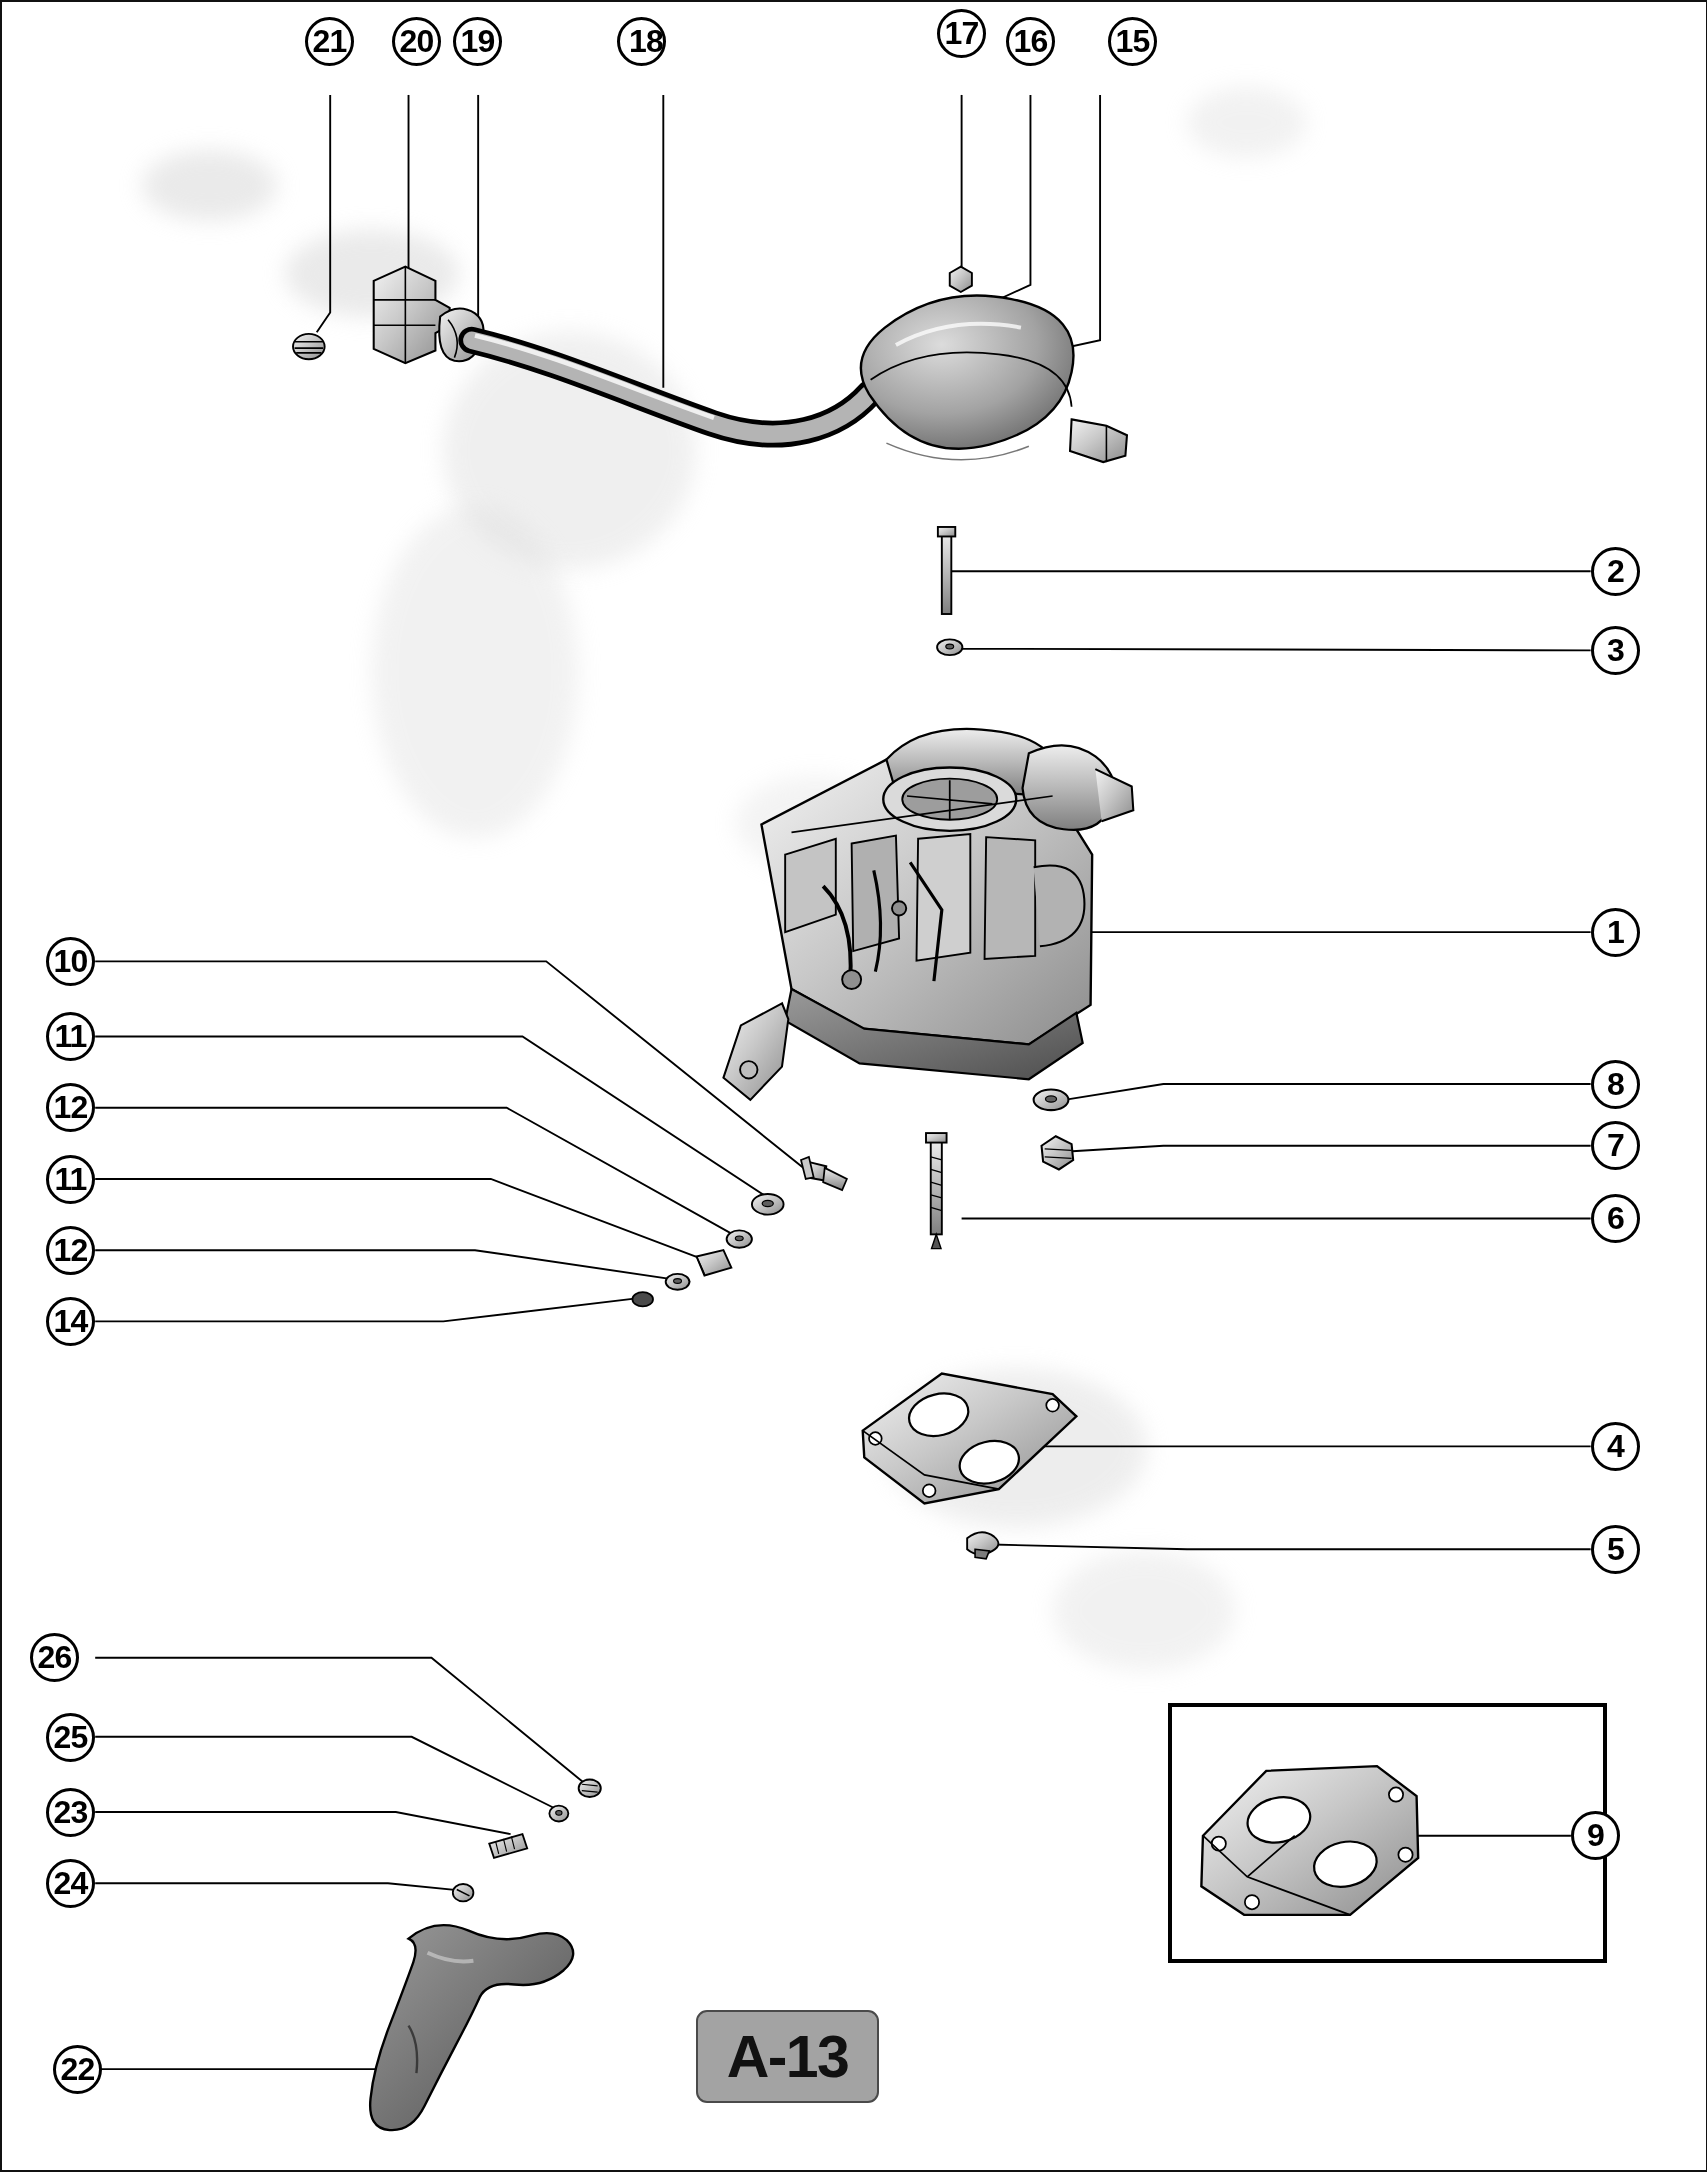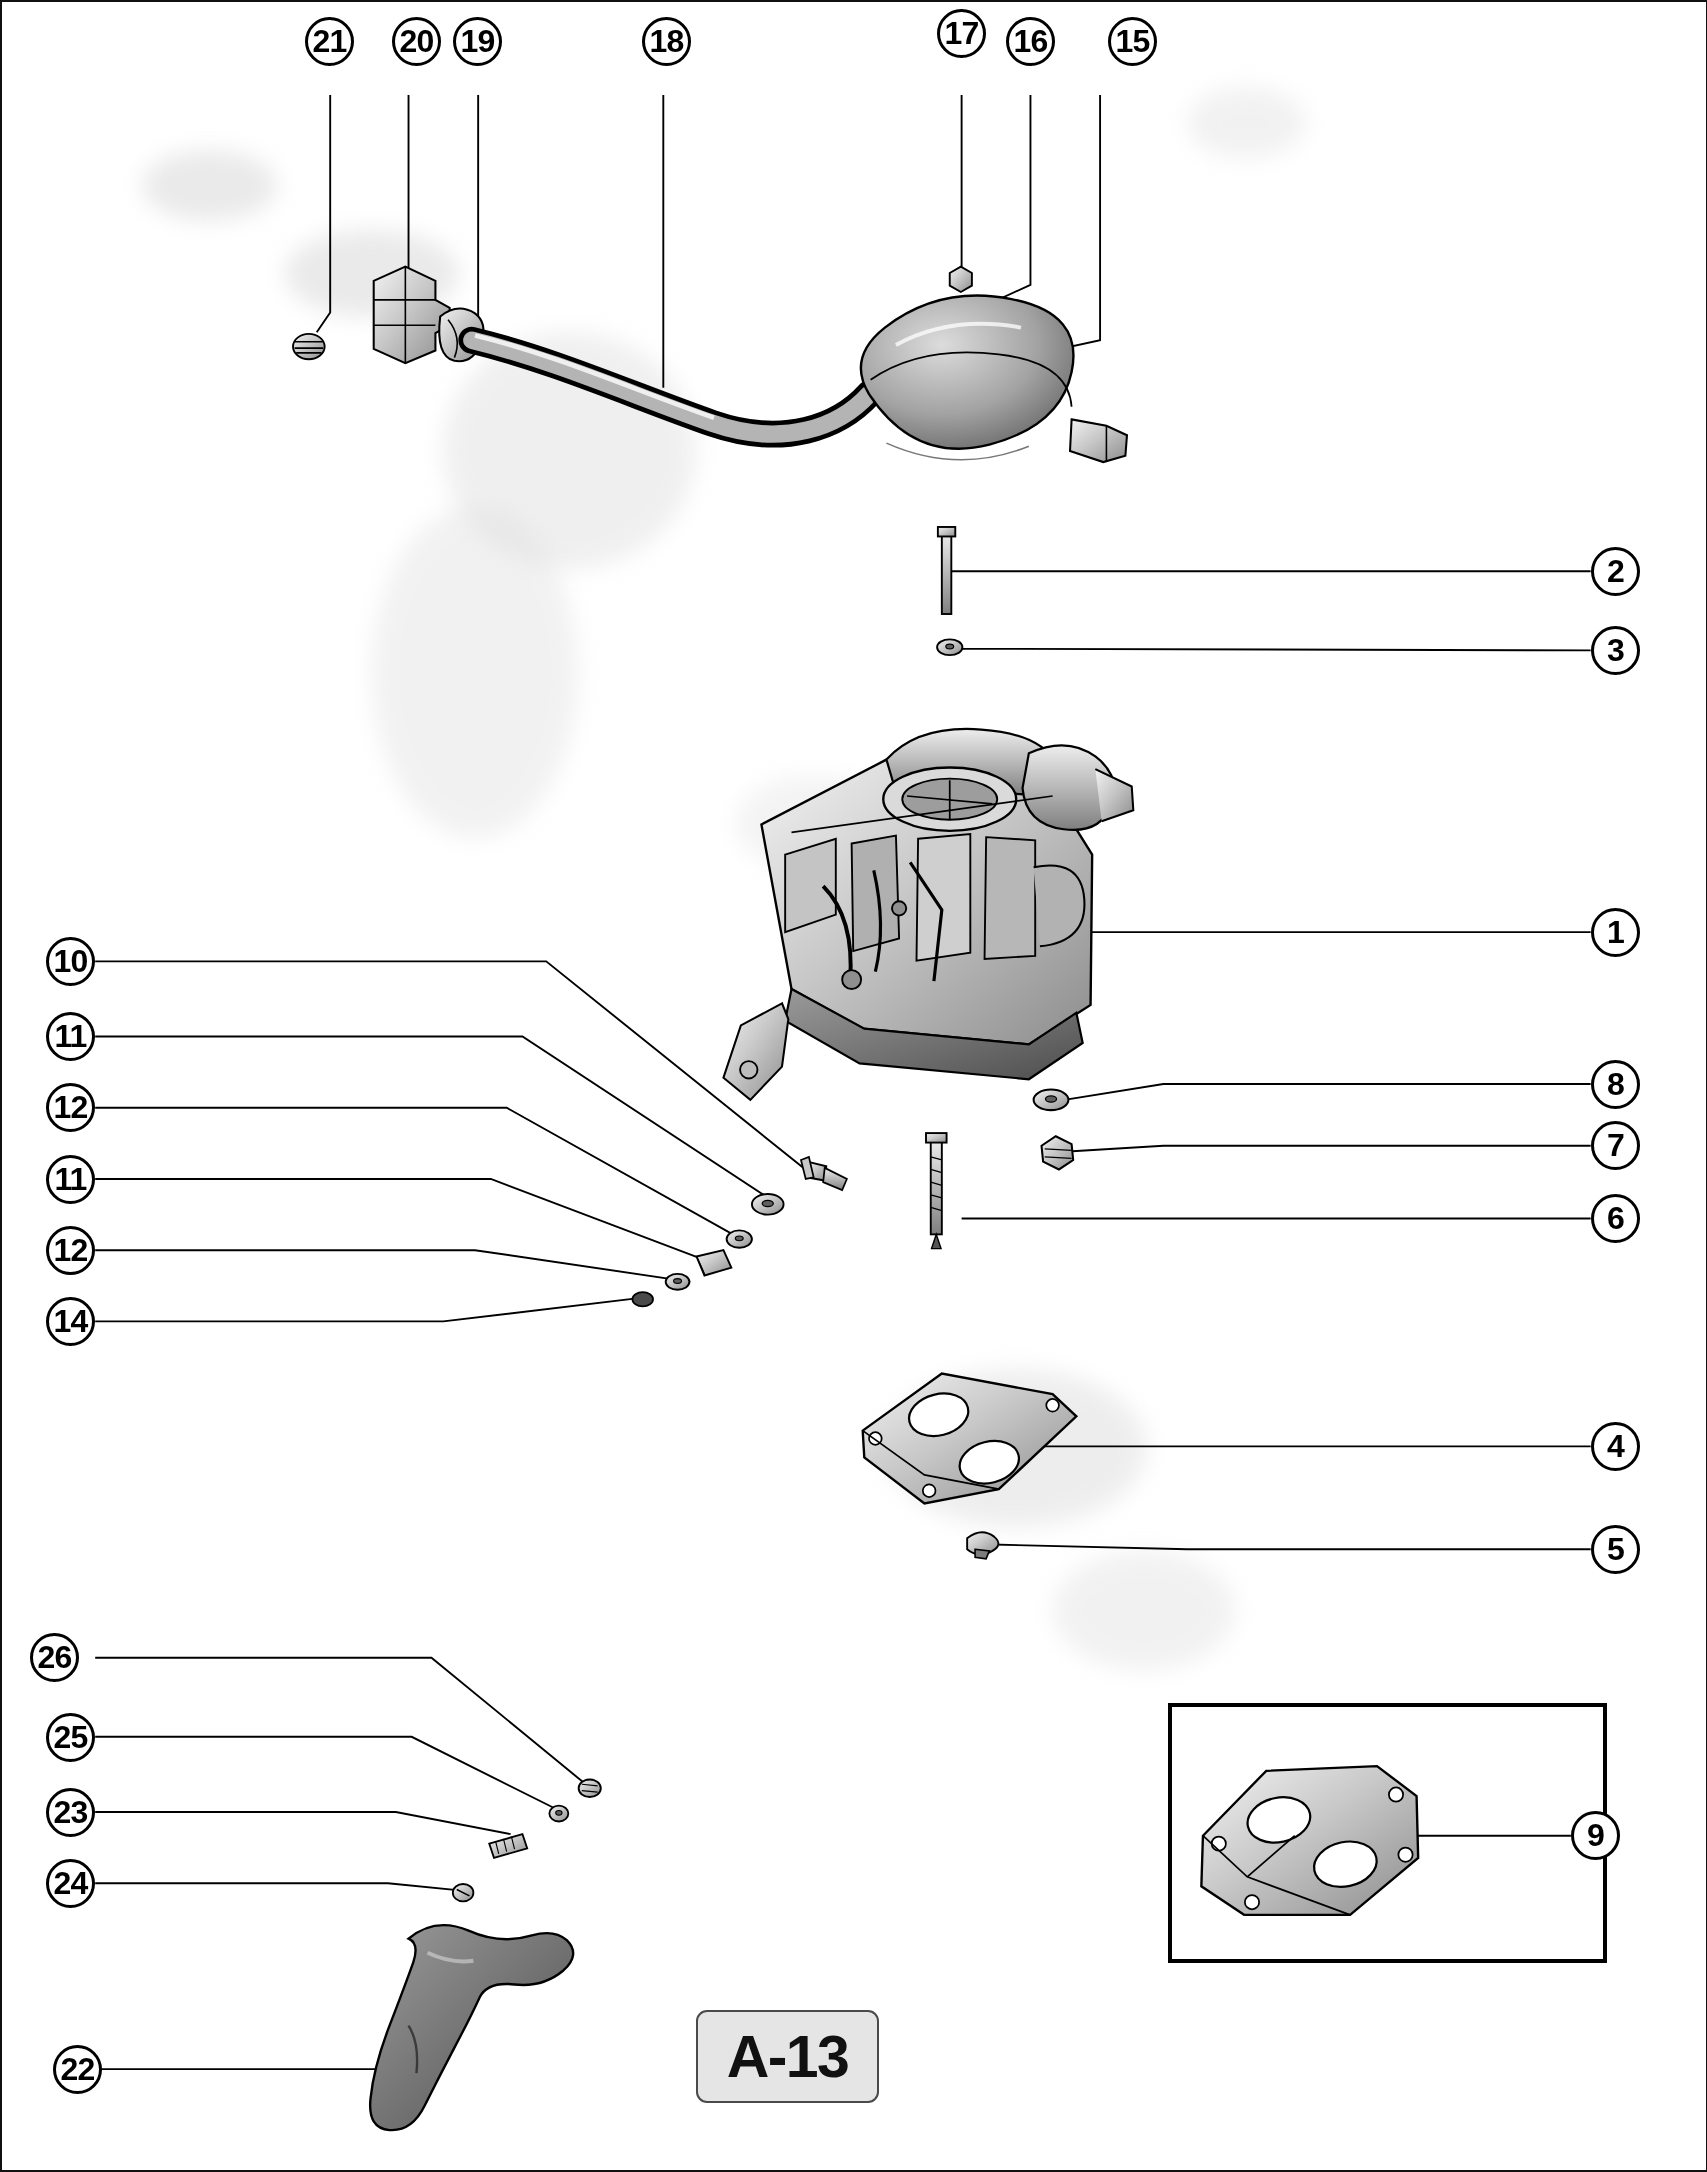--- a/index.html
+++ b/index.html
@@ -49,21 +49,21 @@
     letter-spacing: -0.8px;
   }
   .callout.w1 { font-size: 32px; }
   .callout.w2 { font-size: 32px; }
   #page-code-box {
     position: absolute;
     left: 696px;
     top: 2010px;
     width: 179px;
     height: 89px;
-    background: #e5e5e5;
+    background: #a3a3a3;
     border: 2.4px solid #4a4a4a;
     border-radius: 11px;
     display: flex;
     align-items: center;
     justify-content: center;
   }
   #page-code-text {
     font-family: "Liberation Sans", sans-serif;
     font-weight: bold;
     font-size: 59px;
@@ -355,21 +355,21 @@
 
   <div class="callout w2" style="left:305px;  top:17.4px;  width:49px; height:49px;">
       <span>21</span>
     </div>
   <div class="callout w2" style="left:392px;  top:17.4px;  width:49px; height:49px;">
       <span>20</span>
     </div>
   <div class="callout w2" style="left:453px;  top:17.4px;  width:49px; height:49px;">
       <span>19</span>
     </div>
-  <div class="callout w2" style="left:642px;  top:17.4px;  width:49px; height:49px;">
+  <div class="callout w2" style="left:617px;  top:17.4px;  width:49px; height:49px;justify-content:flex-end;">
       <span>18</span>
     </div>
   <div class="callout w2" style="left:937px; top:9px;  width:49px; height:49px;">
       <span>17</span>
     </div>
   <div class="callout w2" style="left:1006px; top:17.4px;  width:49px; height:49px;">
       <span>16</span>
     </div>
   <div class="callout w2" style="left:1075px; top:17.4px;  width:49px; height:49px;margin-left:33px;">
       <span>15</span>

